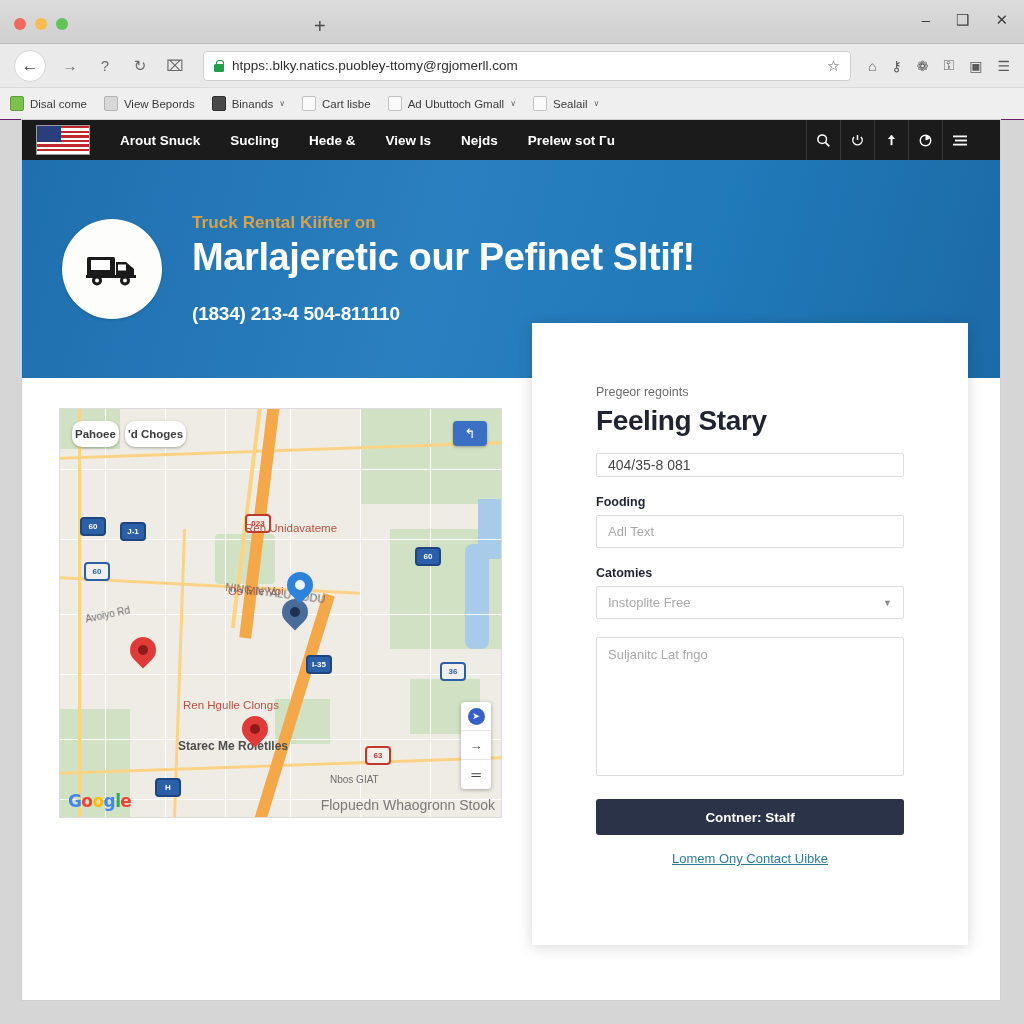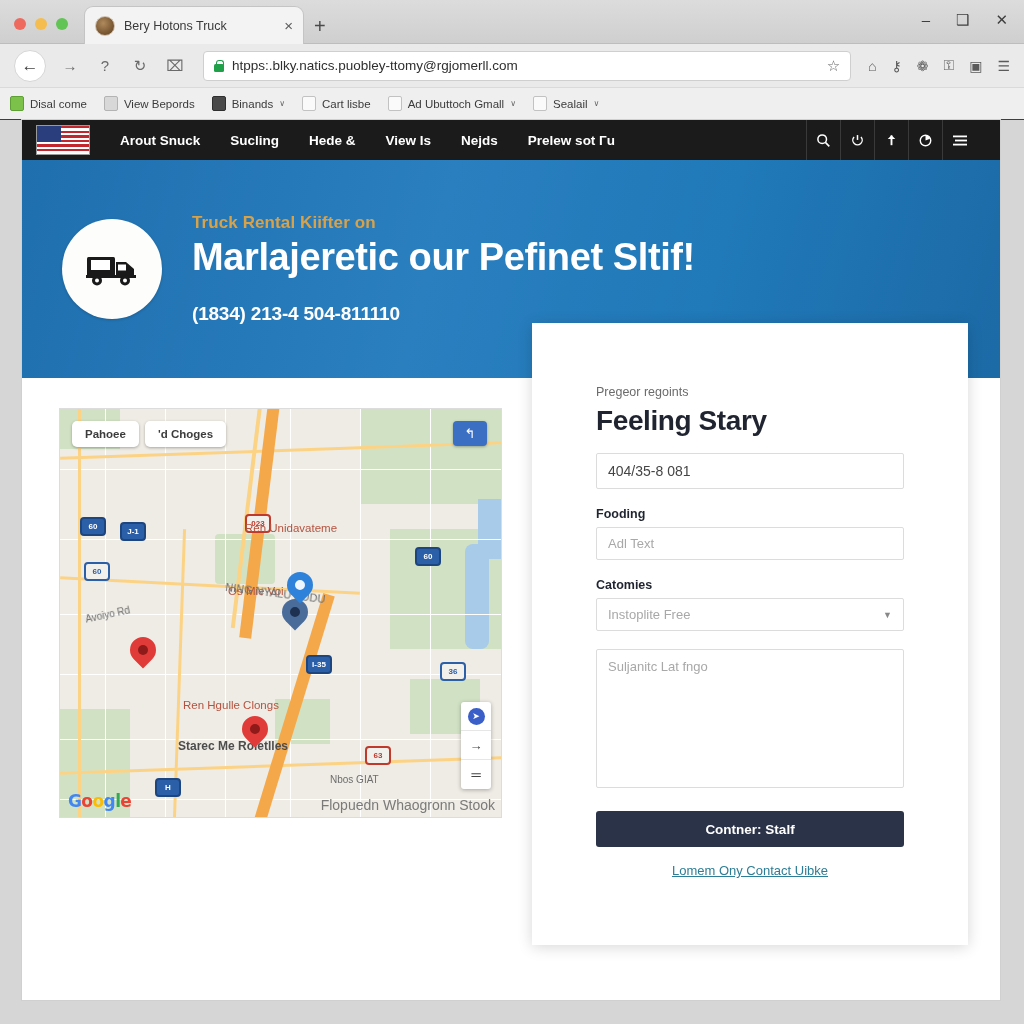--- a/index.html
+++ b/index.html
@@ -210,21 +210,21 @@
   .pin.red .pin-head::after { background: #8e1b19; }
   .pin.blue .pin-head { background: #2f82d9; }
   .pin.blue .pin-head::after { background: #eef6ff; }
   .pin.navy .pin-head { background: #4a6c9b; }
   .pin.navy .pin-head::after { background: #1f3150; }
 
   .map-pills {
     position: absolute; left: 12px; top: 12px; display: flex; gap: 6px; z-index: 5;
   }
   .map-pill {
-    background: #fff; border-radius: 5px; padding: 7px 13px;
+    background: #fff; border-radius: 10px; padding: 7px 3px;
     font-size: 11.5px; color: #3c3c3c; font-weight: 600;
     box-shadow: 0 1px 3px rgba(0,0,0,0.3); cursor: pointer;
     white-space: nowrap; filter: blur(0.2px);
   }
   .map-back {
     position: absolute; right: 14px; top: 12px; width: 34px; height: 25px;
     background: #3b6fc4; border-radius: 4px; z-index: 5;
     display: flex; align-items: center; justify-content: center;
     color: #fff; font-size: 13px; cursor: pointer;
     box-shadow: 0 1px 3px rgba(0,0,0,0.3);
@@ -271,21 +271,21 @@
   .field-label {
     font-size: 12.5px; font-weight: bold; color: #1f2430; margin-bottom: 6px;
     filter: blur(0.22px);
   }
   .inp {
     width: 100%; height: 33px; border: 1px solid #dcdcdc; border-radius: 2px;
     background: #fff; padding: 0 11px; font-size: 13px; color: #4a4a4a;
     font-family: "Liberation Sans", sans-serif; outline: none;
   }
   .inp::placeholder { color: #a8a8a8; }
-  .inp.filled { color: #454545; height: 36px; font-size: 14px; margin-top: 16px; }
+  .inp.filled { color: #454545; height: 24px; font-size: 14px; margin-top: 16px; }
   .sel {
     width: 100%; height: 33px; border: 1px solid #dcdcdc; border-radius: 2px;
     background: #fff; padding: 0 11px; font-size: 13px; color: #a8a8a8;
     display: flex; align-items: center; cursor: pointer;
   }
   .sel .caret { margin-left: auto; font-size: 9px; color: #888; }
   .ta {
     width: 100%; height: 139px; border: 1px solid #dcdcdc; border-radius: 2px;
     background: #fff; padding: 9px 11px; font-size: 13px; color: #4a4a4a;
     font-family: "Liberation Sans", sans-serif; resize: none; outline: none;
@@ -306,25 +306,20 @@
 </head>
 <body>
 
 <div class="browser">
 
   <div class="tabstrip">
     <div class="traffic">
       <div class="dot r"></div>
       <div class="dot y"></div>
       <div class="dot g"></div>
-    </div>
-    <div class="tab">
-      <div class="favicon"></div>
-      <div class="tab-title">Bery Hotons Truck</div>
-      <div class="tab-close">×</div>
     </div>
     <div class="newtab">+</div>
     <div class="winbtns">
       <span>–</span>
       <span>❑</span>
       <span>✕</span>
     </div>
   </div>
 
   <div class="toolbar">

